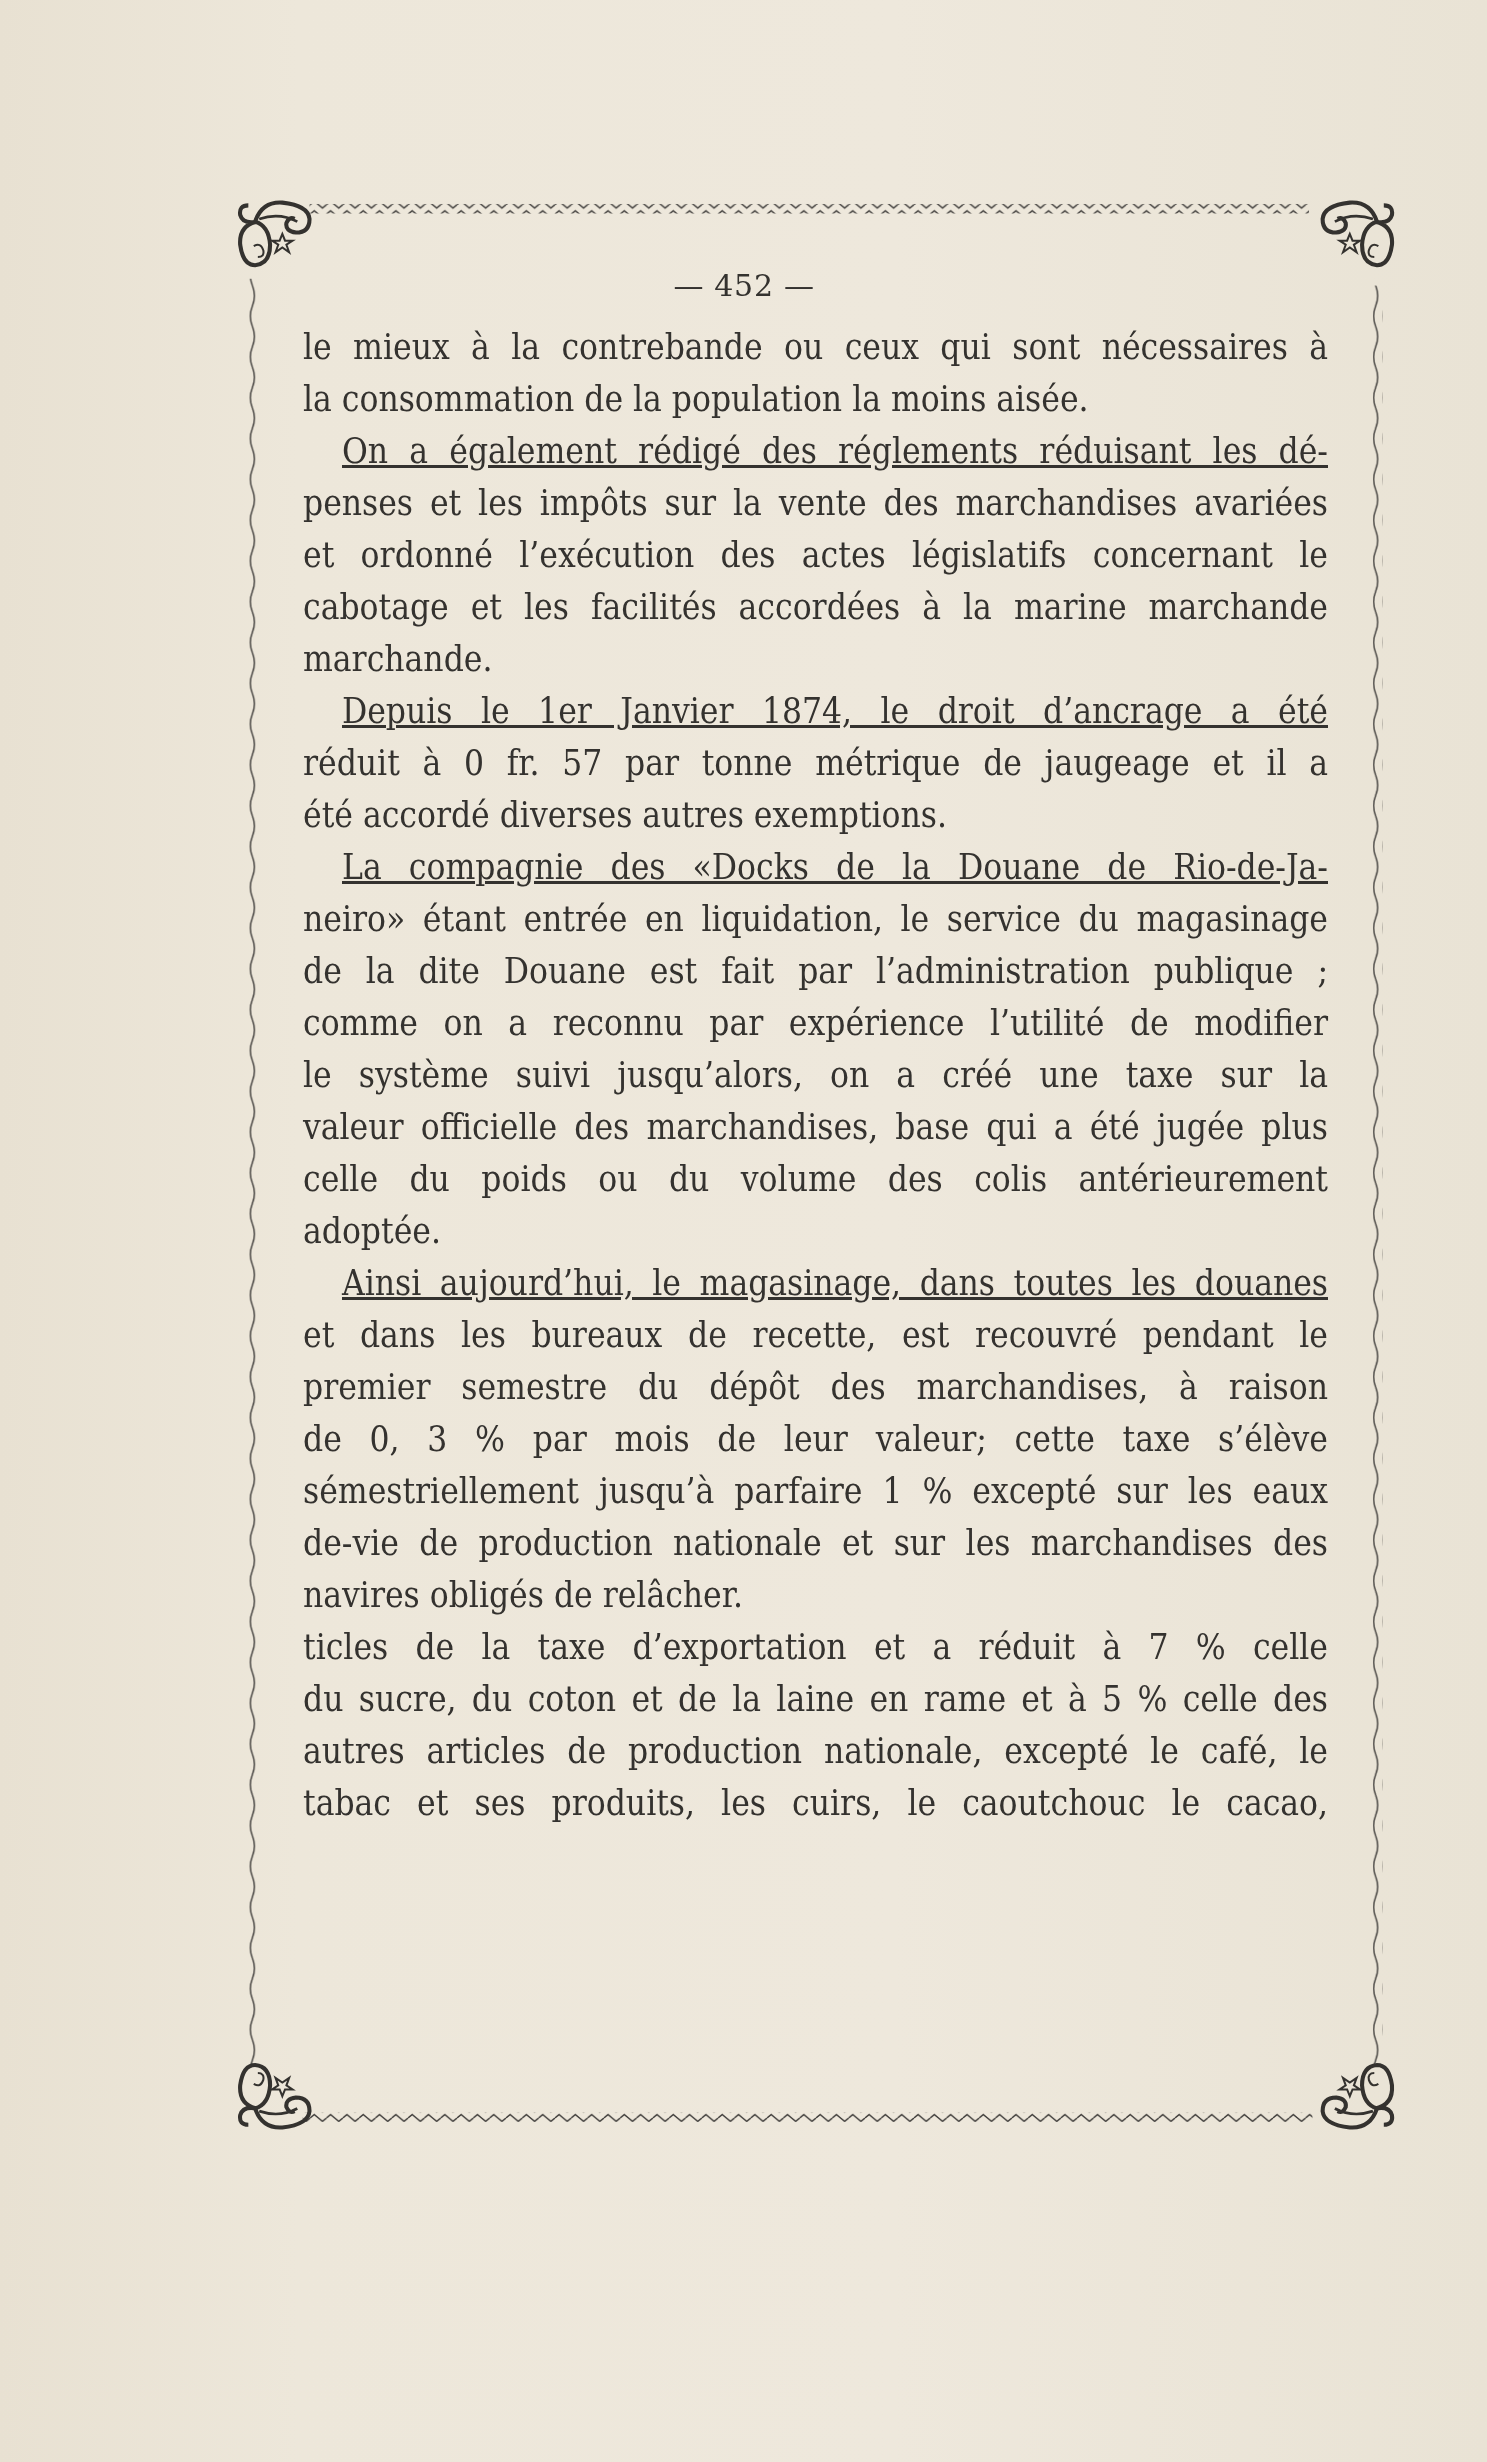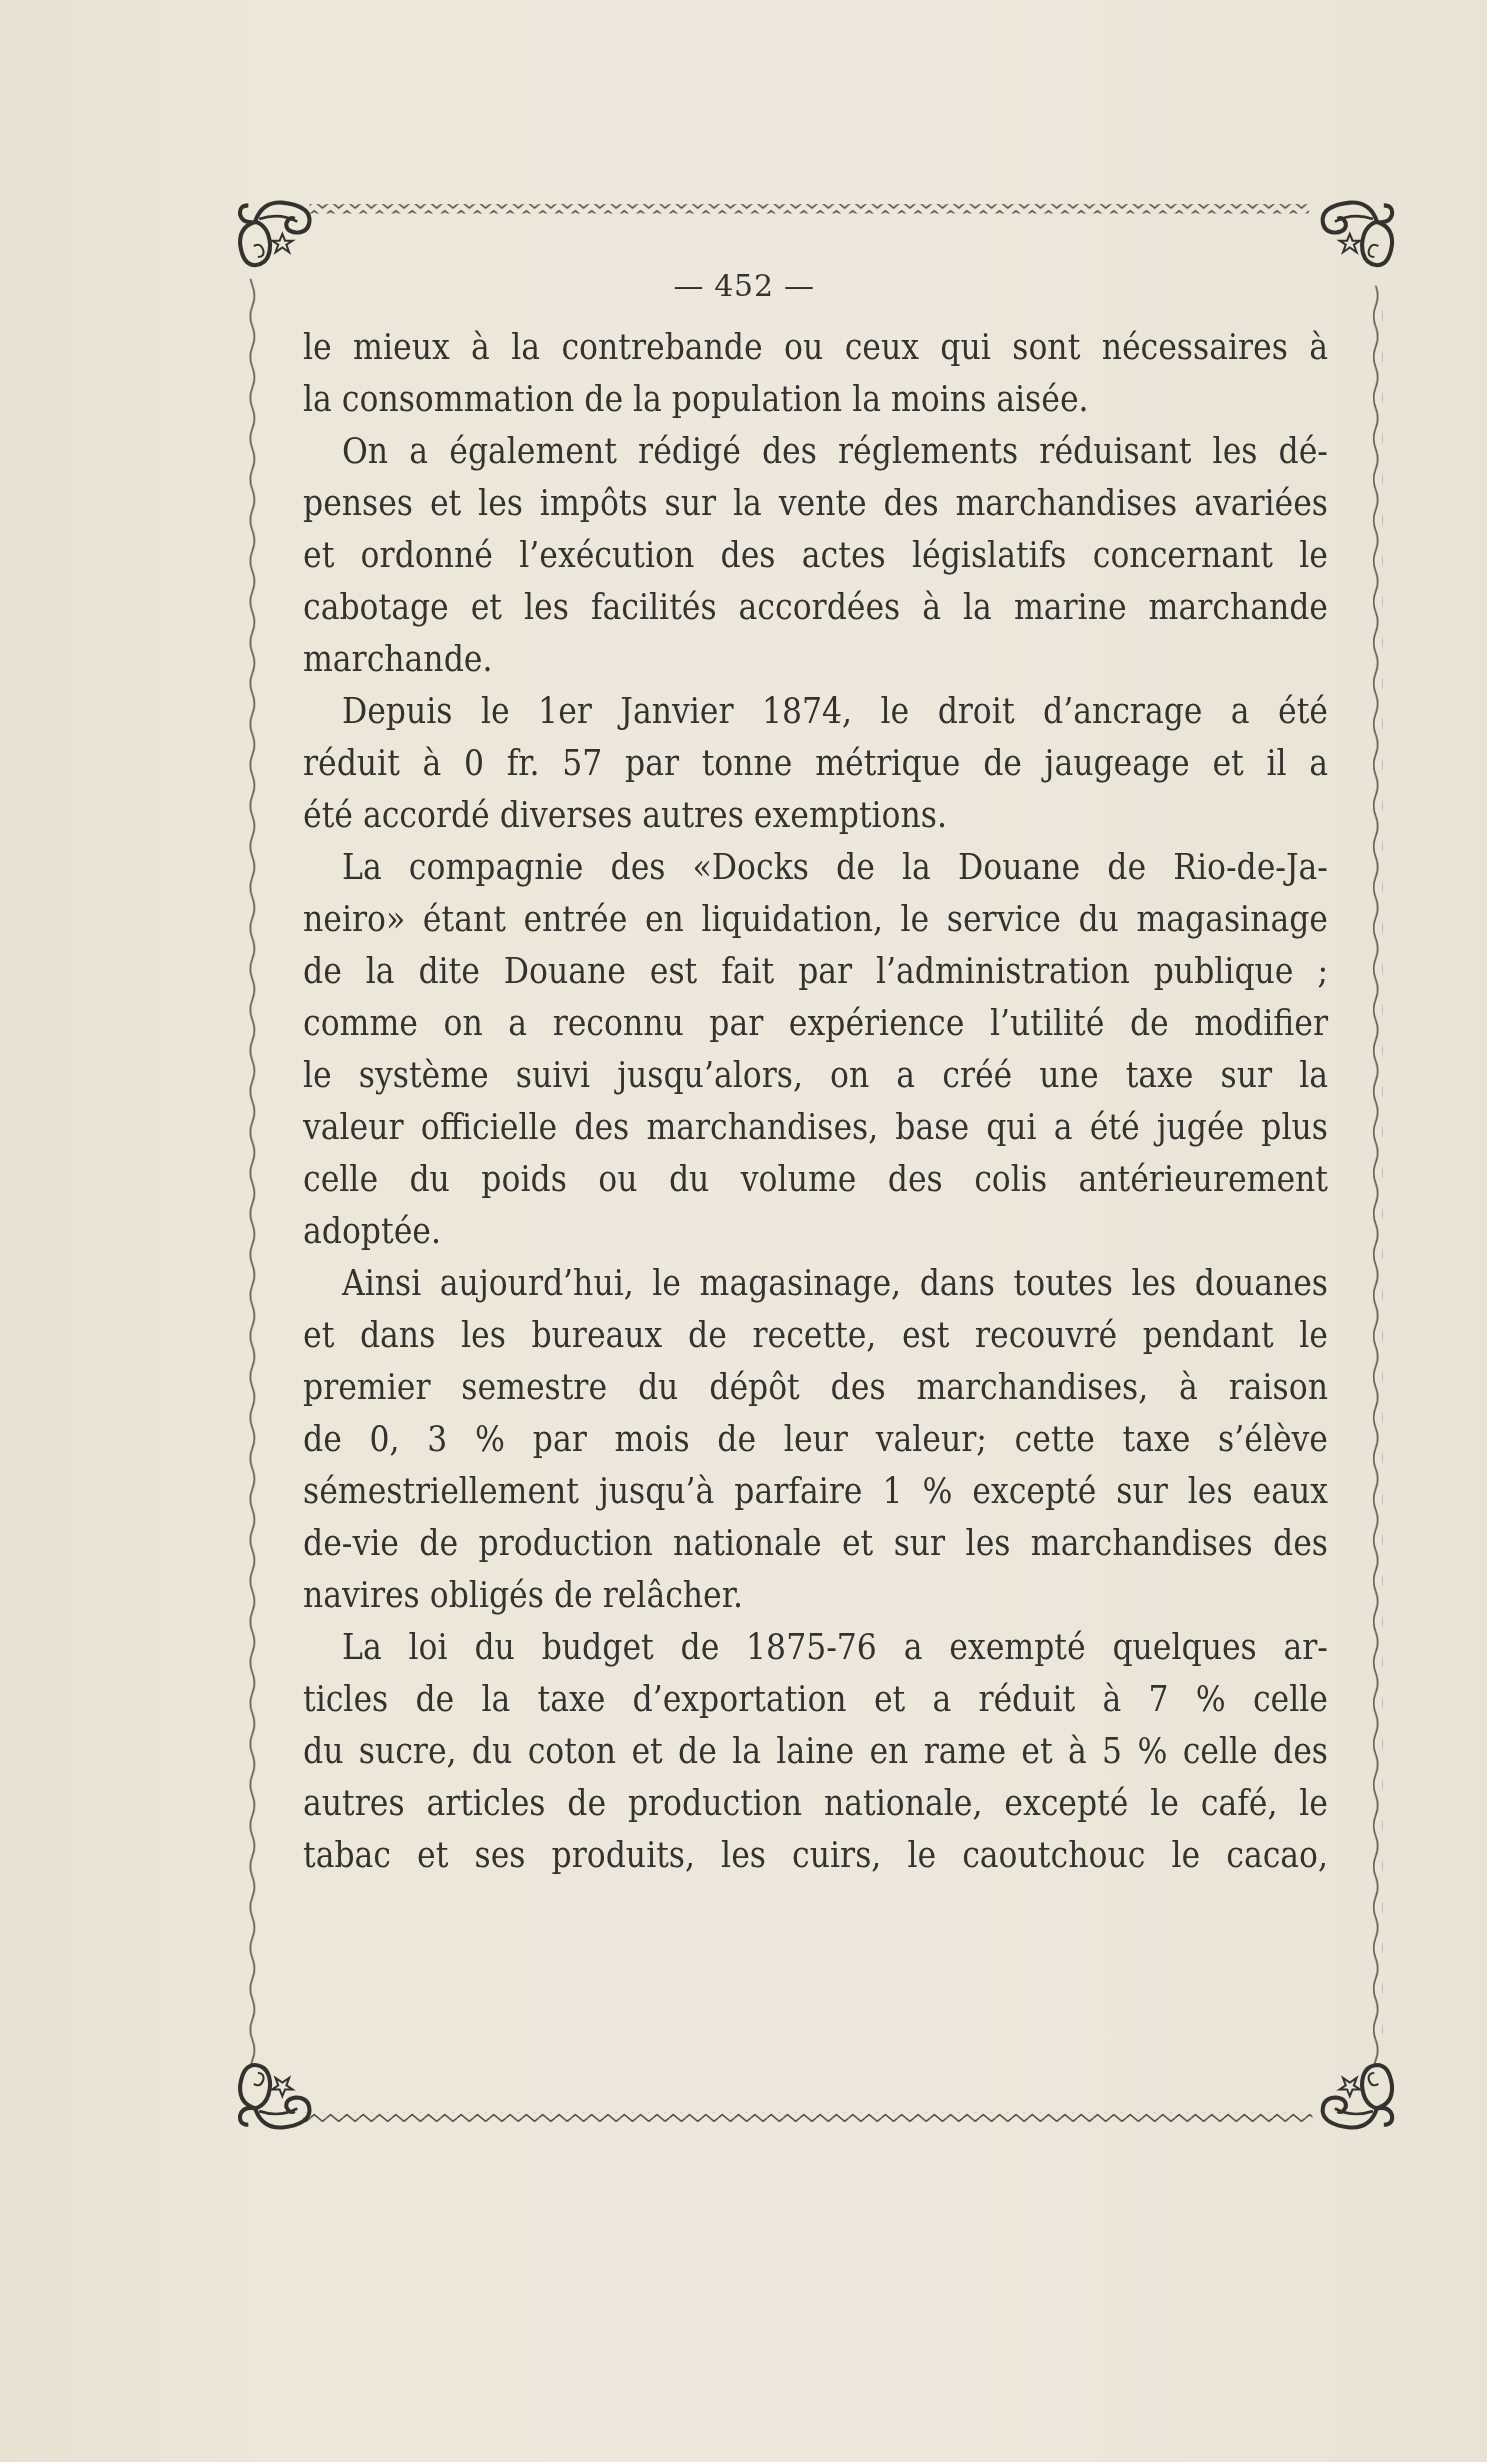--- a/index.html
+++ b/index.html
@@ -23,21 +23,21 @@
     position: absolute; left: 303px; top: 321px; width: 1025px;
     font-size: 35px; line-height: 52px;
   }
   .line {
     display: block; height: 52px; white-space: nowrap;
     text-align: justify; text-align-last: justify;
     font-family: "DejaVu Serif", "Liberation Serif", serif;
     font-stretch: condensed;
   }
   .line.last { text-align-last: left; }
-  .line.indent { padding-left: 39px; }
+  .line.indent { padding-left: 39px; text-decoration: underline; }
 </style>
 </head>
 <body>
 
 <div class="page">
 
   <svg class="frame-svg" width="1488" height="2462" viewBox="0 0 2188 3621" xmlns="http://www.w3.org/2000/svg">
     <defs>
       <pattern id="waveH" x="0" y="0" width="24" height="14" patternUnits="userSpaceOnUse">
         <path d="M0 7 L6 2 L12 7 L18 12 L24 7" fill="none" stroke="#3a3836" stroke-width="2.2"></path>
@@ -97,20 +97,19 @@
       <span class="line">valeur officielle des marchandises, base qui a été jugée plus</span>
       <span class="line">celle du poids ou du volume des colis antérieurement</span>
       <span class="line last">adoptée.</span>
       <span class="line indent">Ainsi aujourd’hui, le magasinage, dans toutes les douanes</span>
       <span class="line">et dans les bureaux de recette, est recouvré pendant le</span>
       <span class="line">premier semestre du dépôt des marchandises, à raison</span>
       <span class="line">de 0, 3 % par mois de leur valeur; cette taxe s’élève</span>
       <span class="line">sémestriellement jusqu’à parfaire 1 % excepté sur les eaux</span>
       <span class="line">de-vie de production nationale et sur les marchandises des</span>
       <span class="line last">navires obligés de relâcher.</span>
-      <span class="line indent">La loi du budget de 1875-76 a exempté quelques ar-</span>
       <span class="line">ticles de la taxe d’exportation et a réduit à 7 % celle</span>
       <span class="line">du sucre, du coton et de la laine en rame et à 5 % celle des</span>
       <span class="line">autres articles de production nationale, excepté le café, le</span>
       <span class="line">tabac et ses produits, les cuirs, le caoutchouc le cacao,</span>
     </div>
 </div>
 
 
 </body></html>

